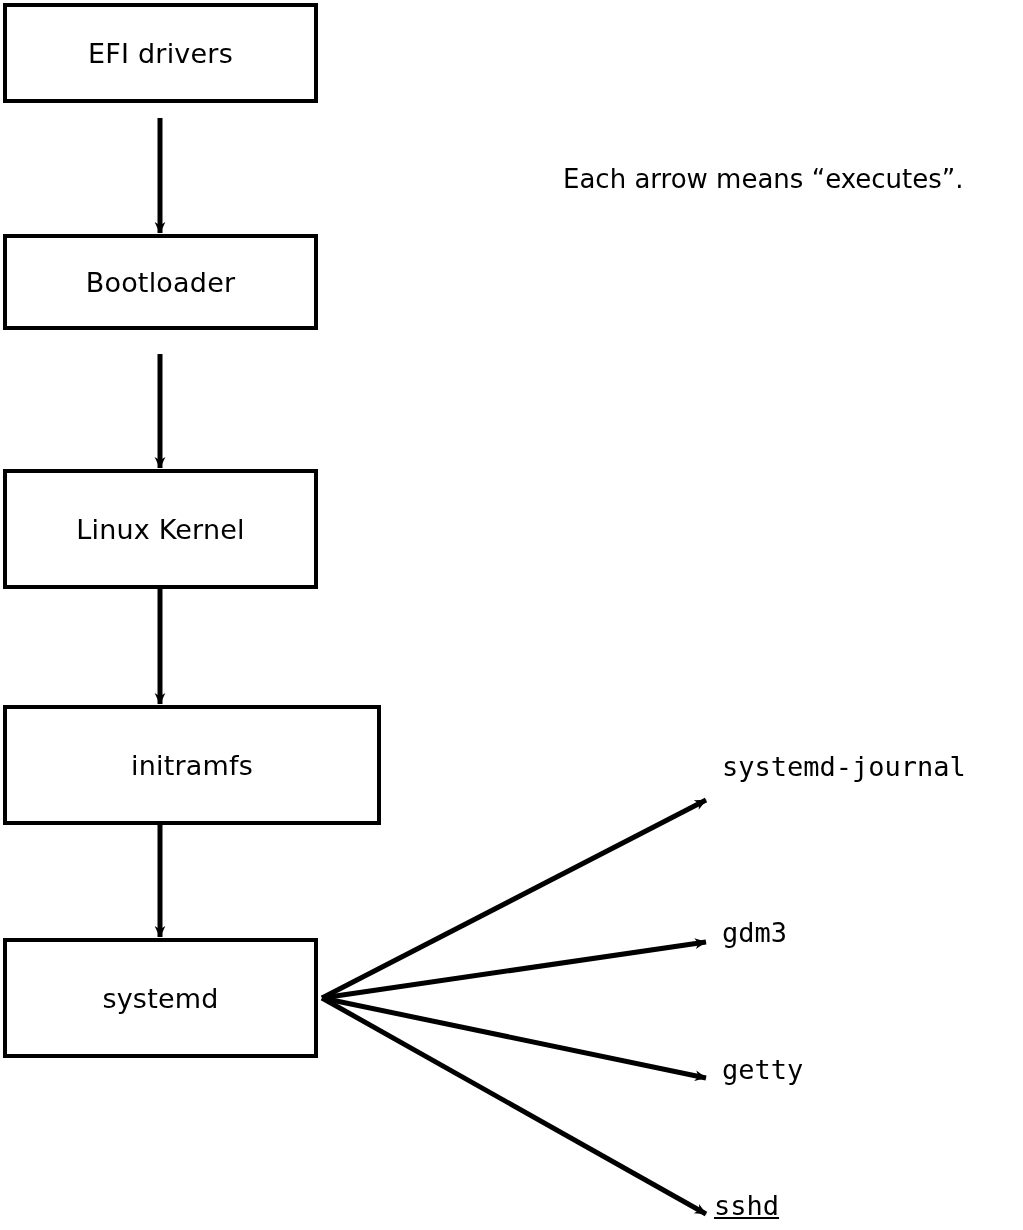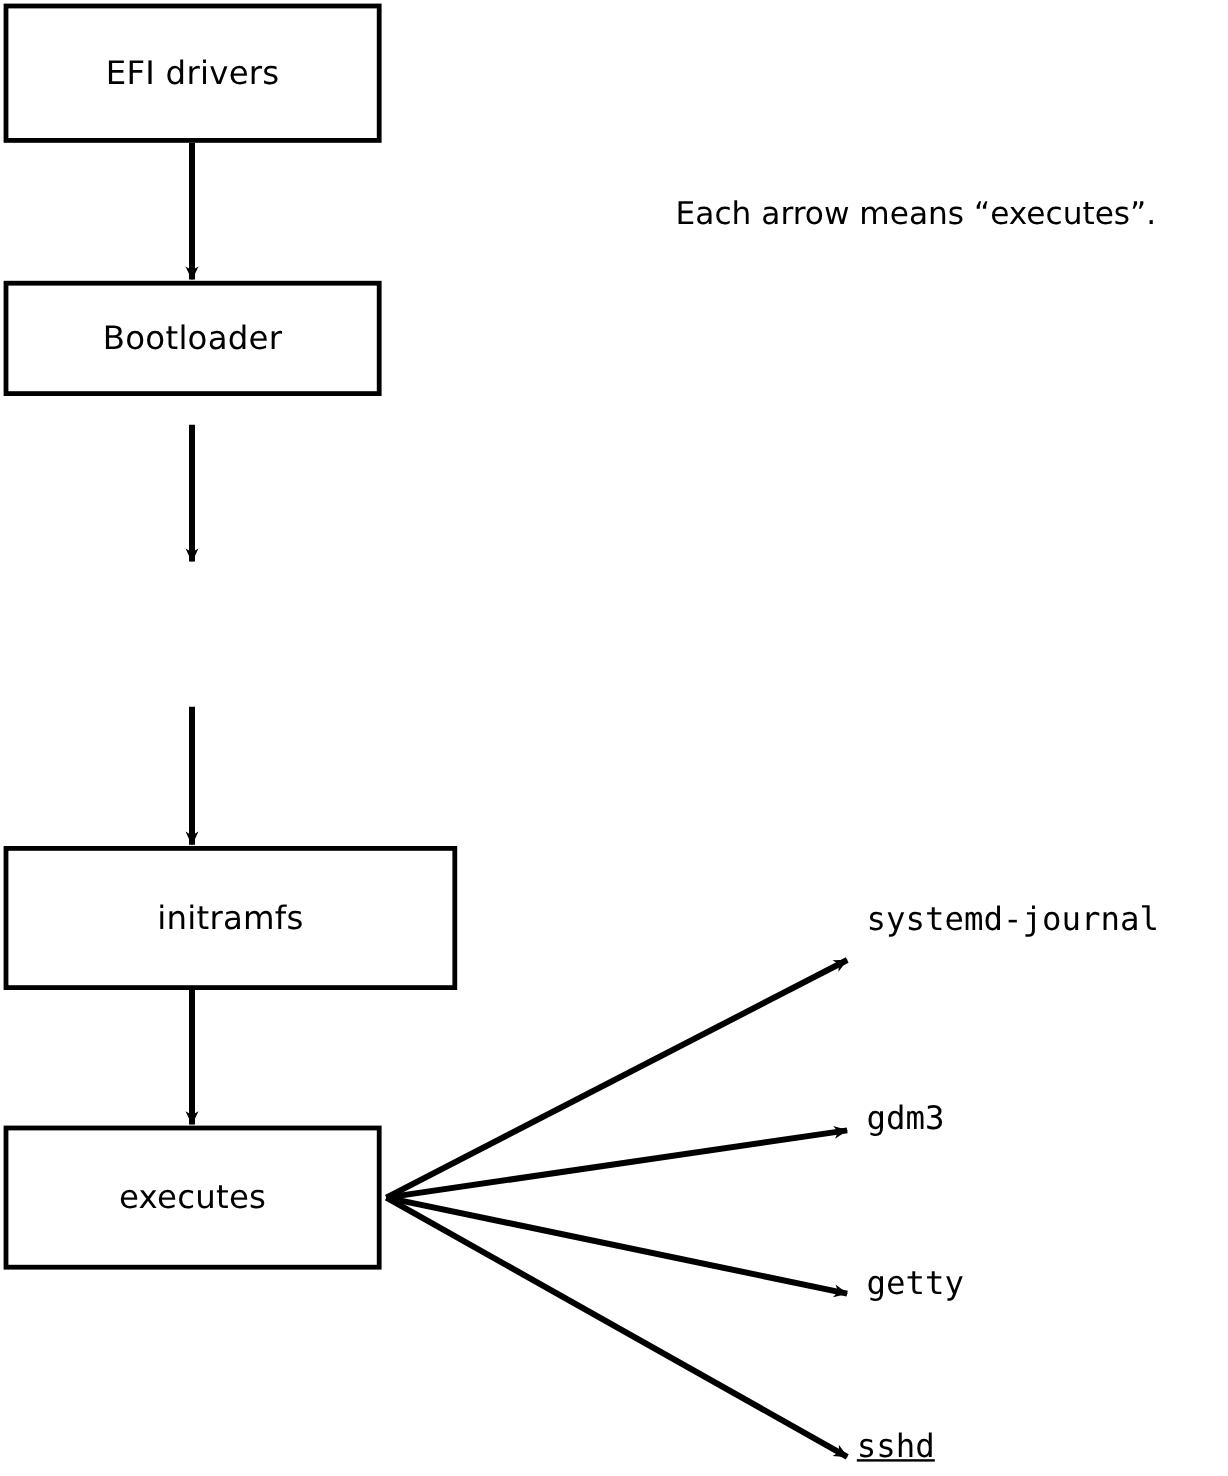--- a/index.html
+++ b/index.html
@@ -83,35 +83,38 @@
     </g>
 
     <g stroke="#000000" stroke-width="5" fill="none" marker-end="url(#arrowStealth)">
       <line x1="322" y1="998" x2="706" y2="800"></line>
       <line x1="322" y1="998" x2="706" y2="942"></line>
       <line x1="322" y1="998" x2="706" y2="1078"></line>
       <line x1="322" y1="998" x2="706" y2="1214"></line>
     </g>
   </svg>
 
-  <div class="node-box" style="left:3px; top:3px; width:315px; height:116px;">
+  <div class="node-box" style="left:3px; top:3px; width:315px; height:100px;">
     <span class="node-label">EFI drivers</span>
   </div>
 
   <div class="node-box" style="left:3px; top:234px; width:315px; height:96px;">
     <span class="node-label">Bootloader</span>
   </div>
 
+  <div class="node-box" style="left:3px; top:469px; width:315px; height:120px;">
+    <span class="node-label">Linux Kernel</span>
+  </div>
 
   <div class="node-box" style="left:3px; top:705px; width:378px; height:120px;">
     <span class="node-label">initramfs</span>
   </div>
 
   <div class="node-box" style="left:3px; top:938px; width:315px; height:120px;">
-    <span class="node-label">executes</span>
+    <span class="node-label">systemd</span>
   </div>
 
   <div class="service-label" style="left:722px; top:753px;">systemd-journal</div>
 
   <div class="service-label" style="left:722px; top:919px;">gdm3</div>
 
   <div class="service-label" style="left:722px; top:1056px;">getty</div>
 
   <div class="service-label" style="left:714px; top:1192px;text-decoration:underline;">sshd</div>
 

